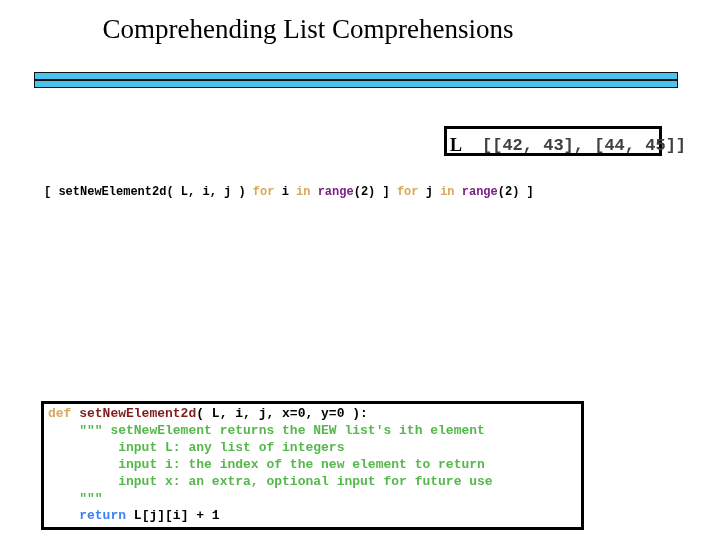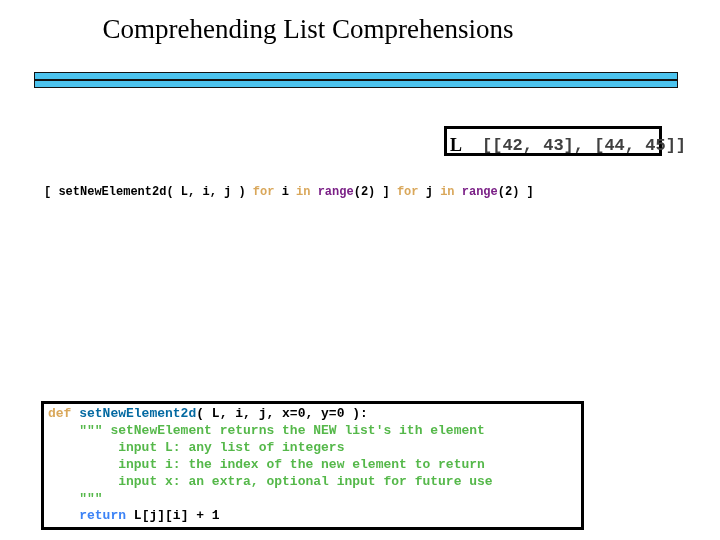--- a/index.html
+++ b/index.html
@@ -26,21 +26,21 @@
   }
   .kw { color:#d9a75a; }
   .fn { color:#7a1f86; }
   .codebox {
     position:absolute; left:41px; top:401px; width:543px; height:129px;
     border:3px solid #000; box-sizing:border-box; background:#fff;
   }
   .code {
     position:absolute; left:48px; top:405px; font-size:13px; line-height:17px; white-space:pre; color:#000;
   }
-  .defname { color:#0369a1; }
+  .defname { color:#7f1d1d; }
   .doc { color:#55b84a; }
   .ret { color:#3b82f6; }
 </style>
 </head>
 <body>
 
 <div class="title">Comprehending List Comprehensions</div>
 <div class="rule r1"></div>
 <div class="rule r2"></div>
 

